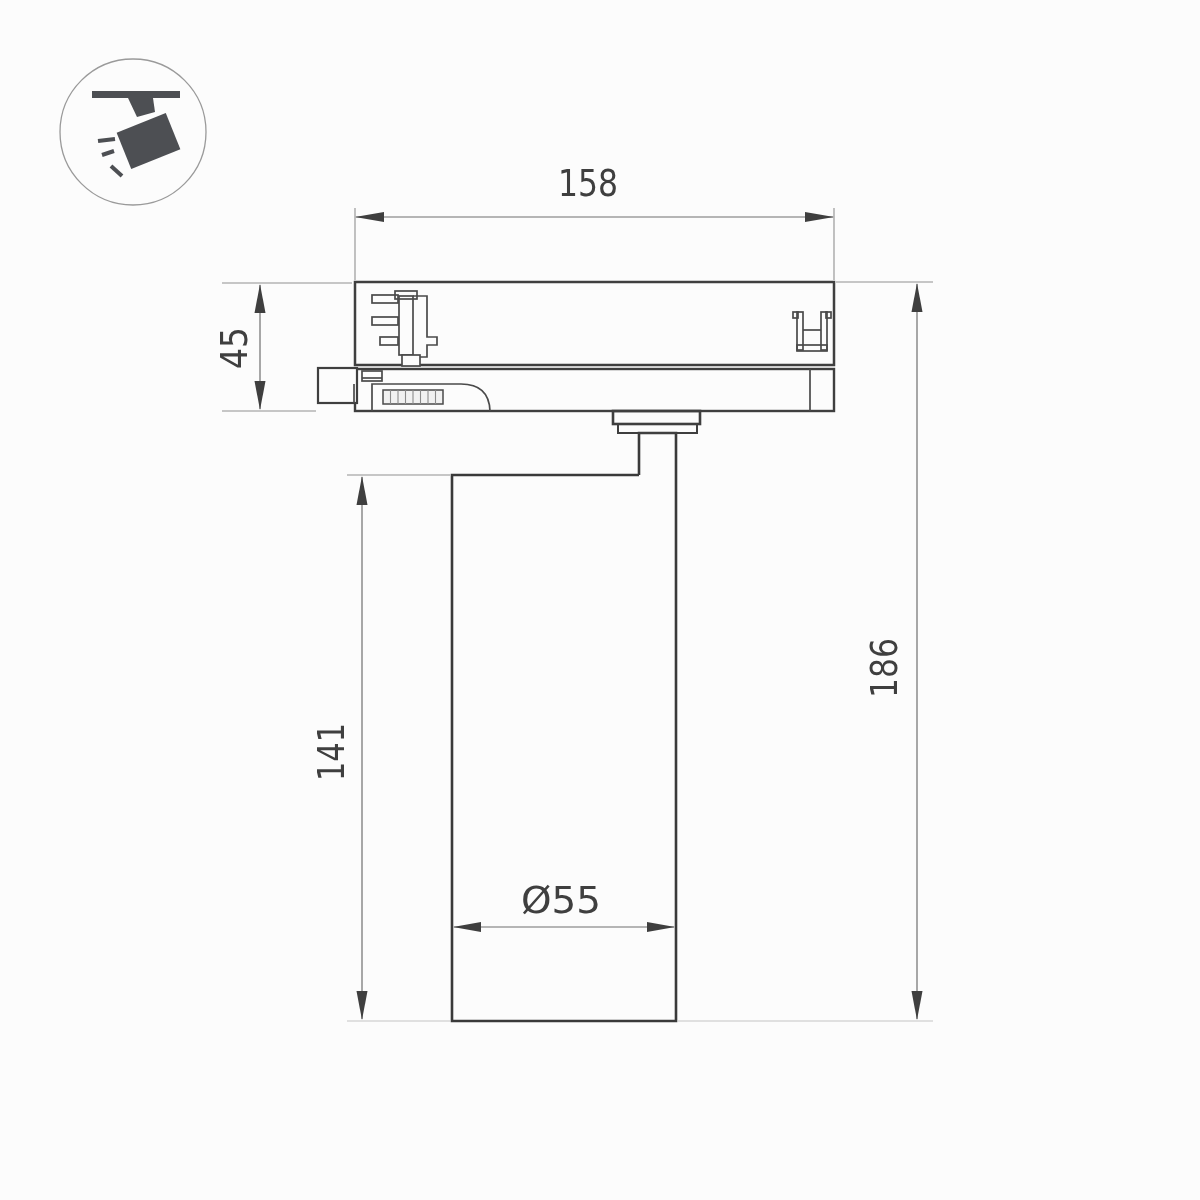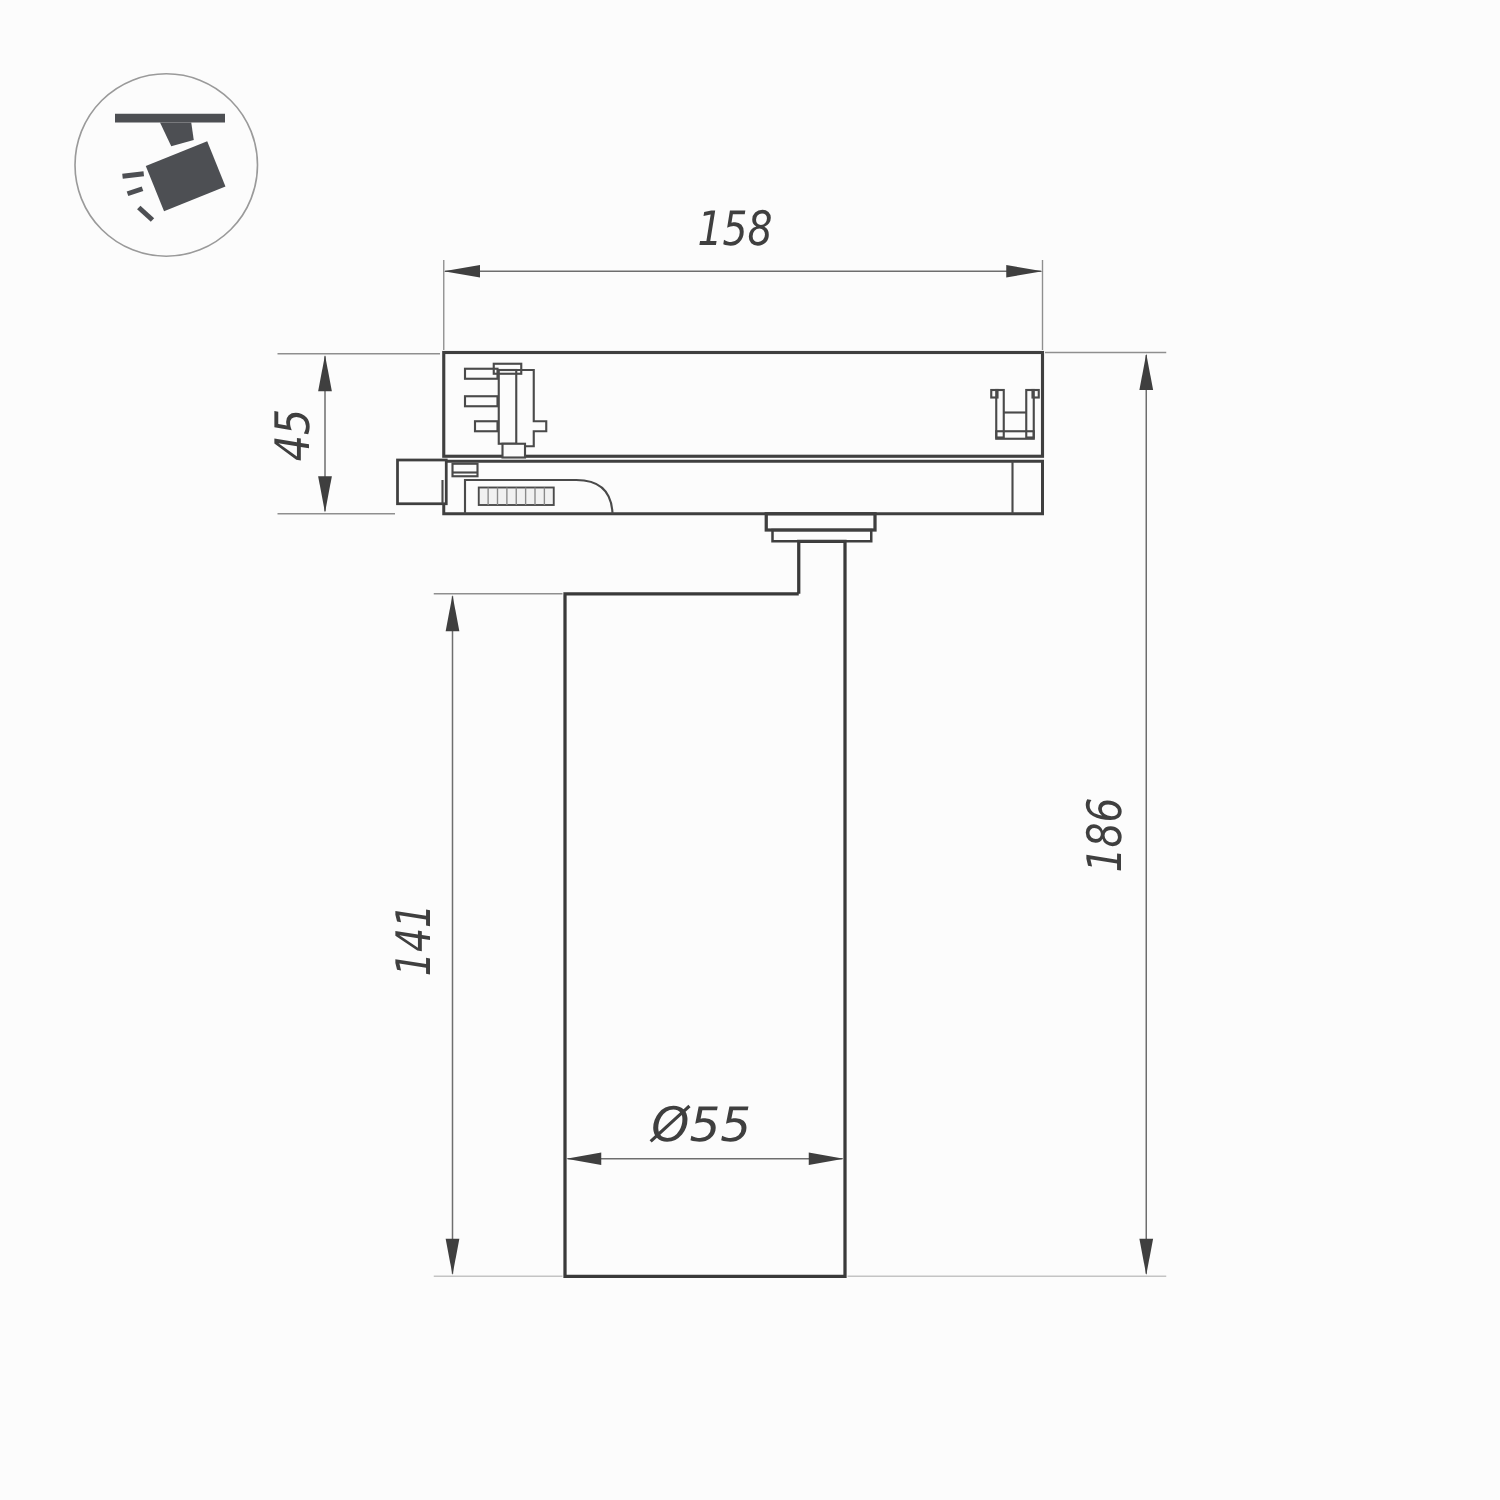--- a/index.html
+++ b/index.html
@@ -1,17 +1,17 @@
 <!DOCTYPE html>
 <html><head>
 <meta charset="utf-8">
 <style>
   html,body{margin:0;padding:0;background:#fcfcfc;}
   .canvas{position:relative;width:1200px;height:1148px;background:#fcfcfc;overflow:hidden;
-          font-family:"DejaVu Sans","Liberation Sans",sans-serif;font-style:italic;}
+          font-family:"DejaVu Sans","Liberation Sans",sans-serif;}
   svg{display:block;}
   .outline{stroke:#3f3f3f;fill:none;}
   .outline-thick{stroke:#3a3a3a;stroke-width:2.6;fill:none;}
   .outline-med{stroke:#3f3f3f;stroke-width:2.2;fill:#fcfcfc;}
   .inner{stroke:#4a4a4a;stroke-width:1.7;fill:none;}
   .dimline{stroke:#6e6e6e;stroke-width:1.2;fill:none;}
   .extline{stroke:#8f8f8f;stroke-width:1.1;fill:none;}
   .extline-light{stroke:#c4c4c4;stroke-width:1.2;fill:none;}
   .arrow{fill:#3f3f3f;stroke:none;}
   .dimtext{font-size:38px;fill:#3f3f3f;}

